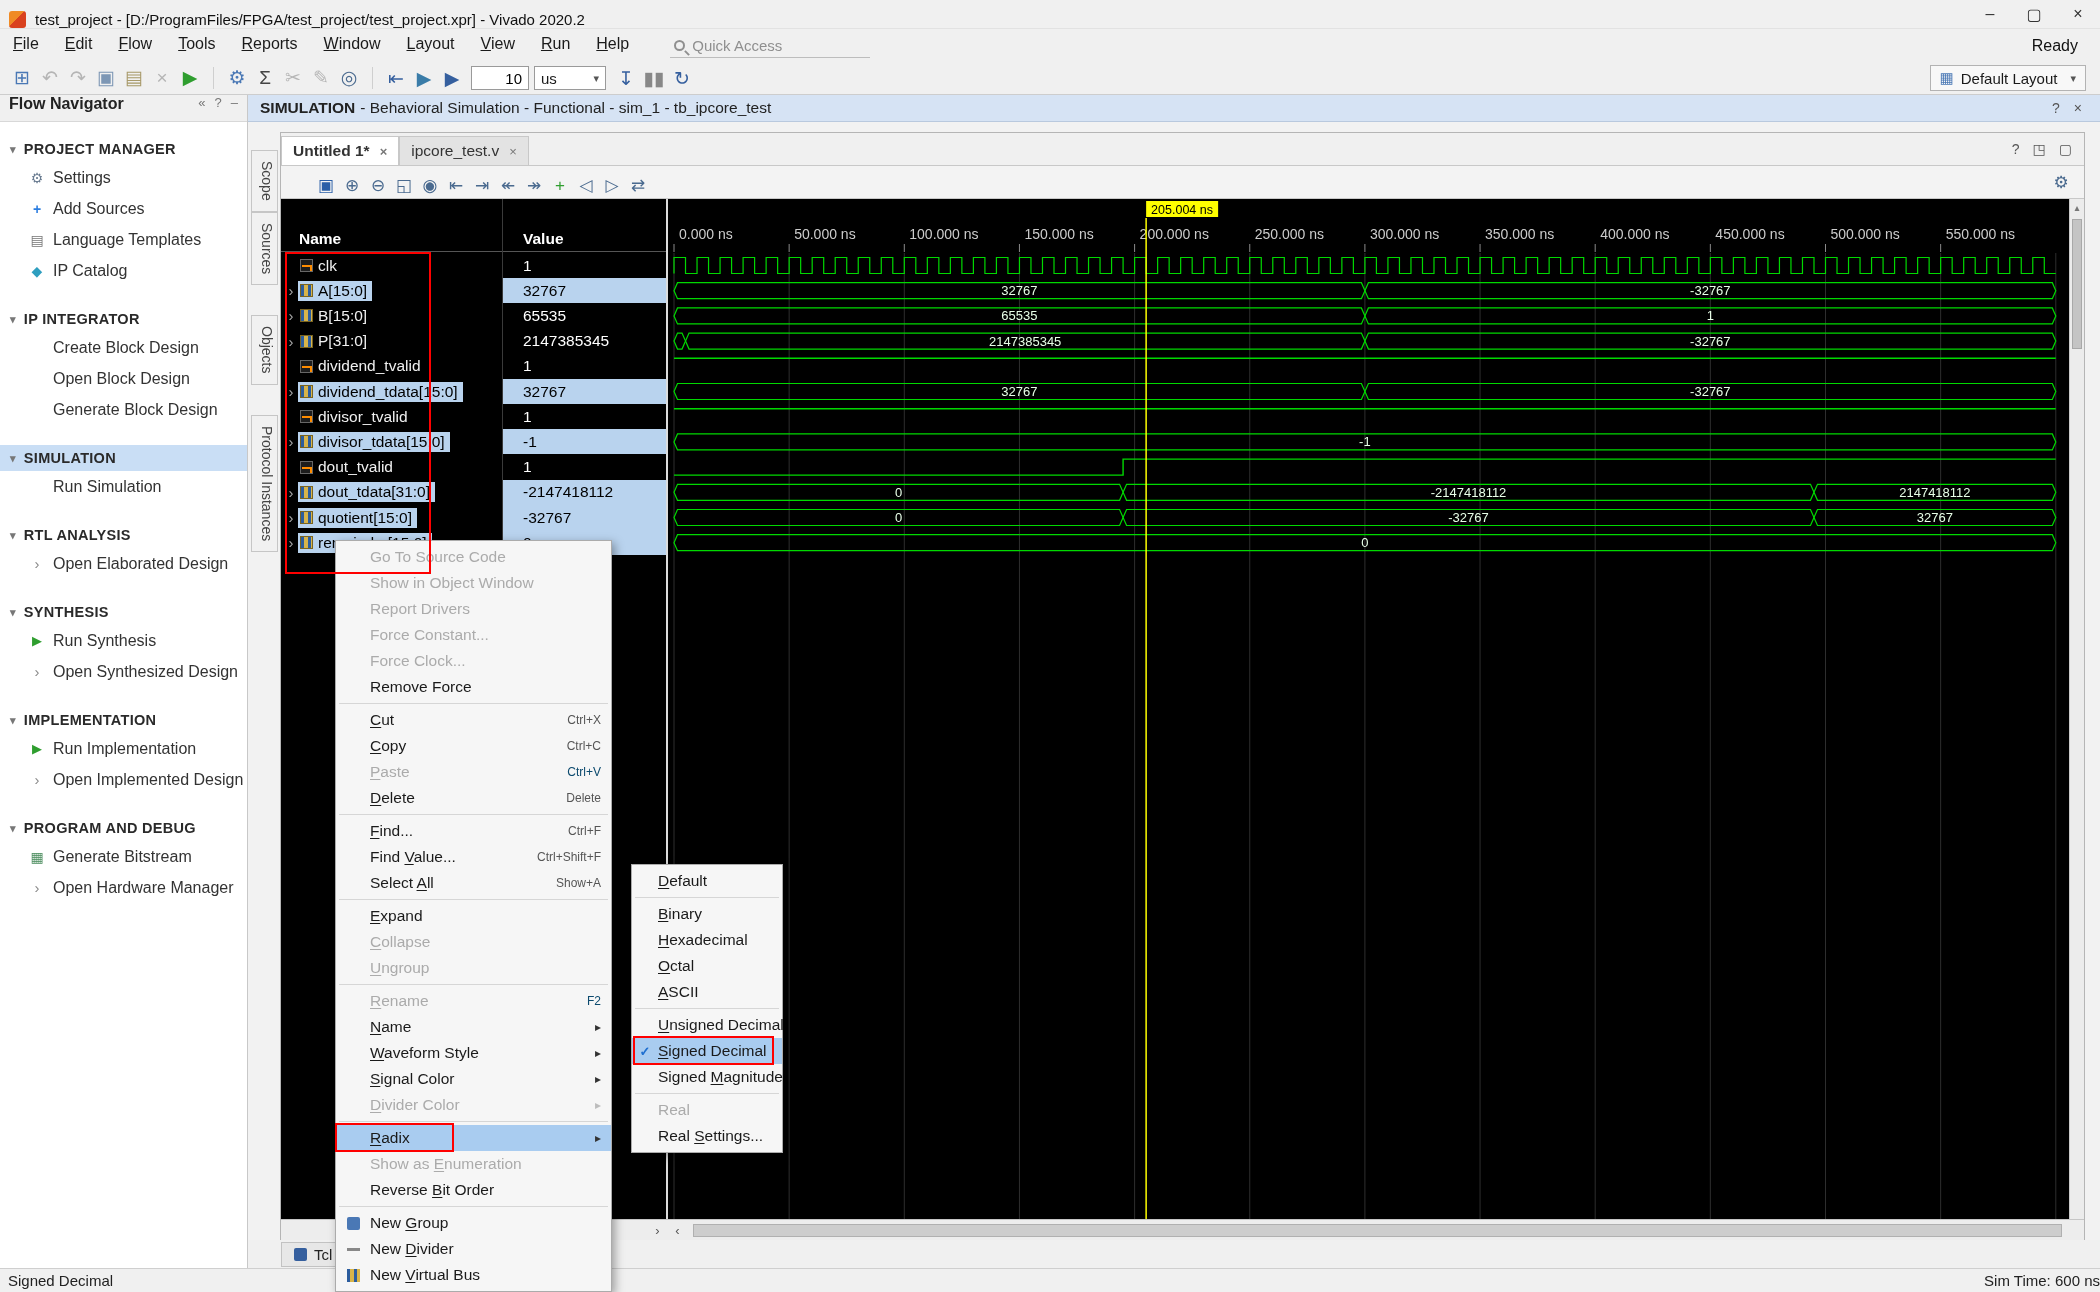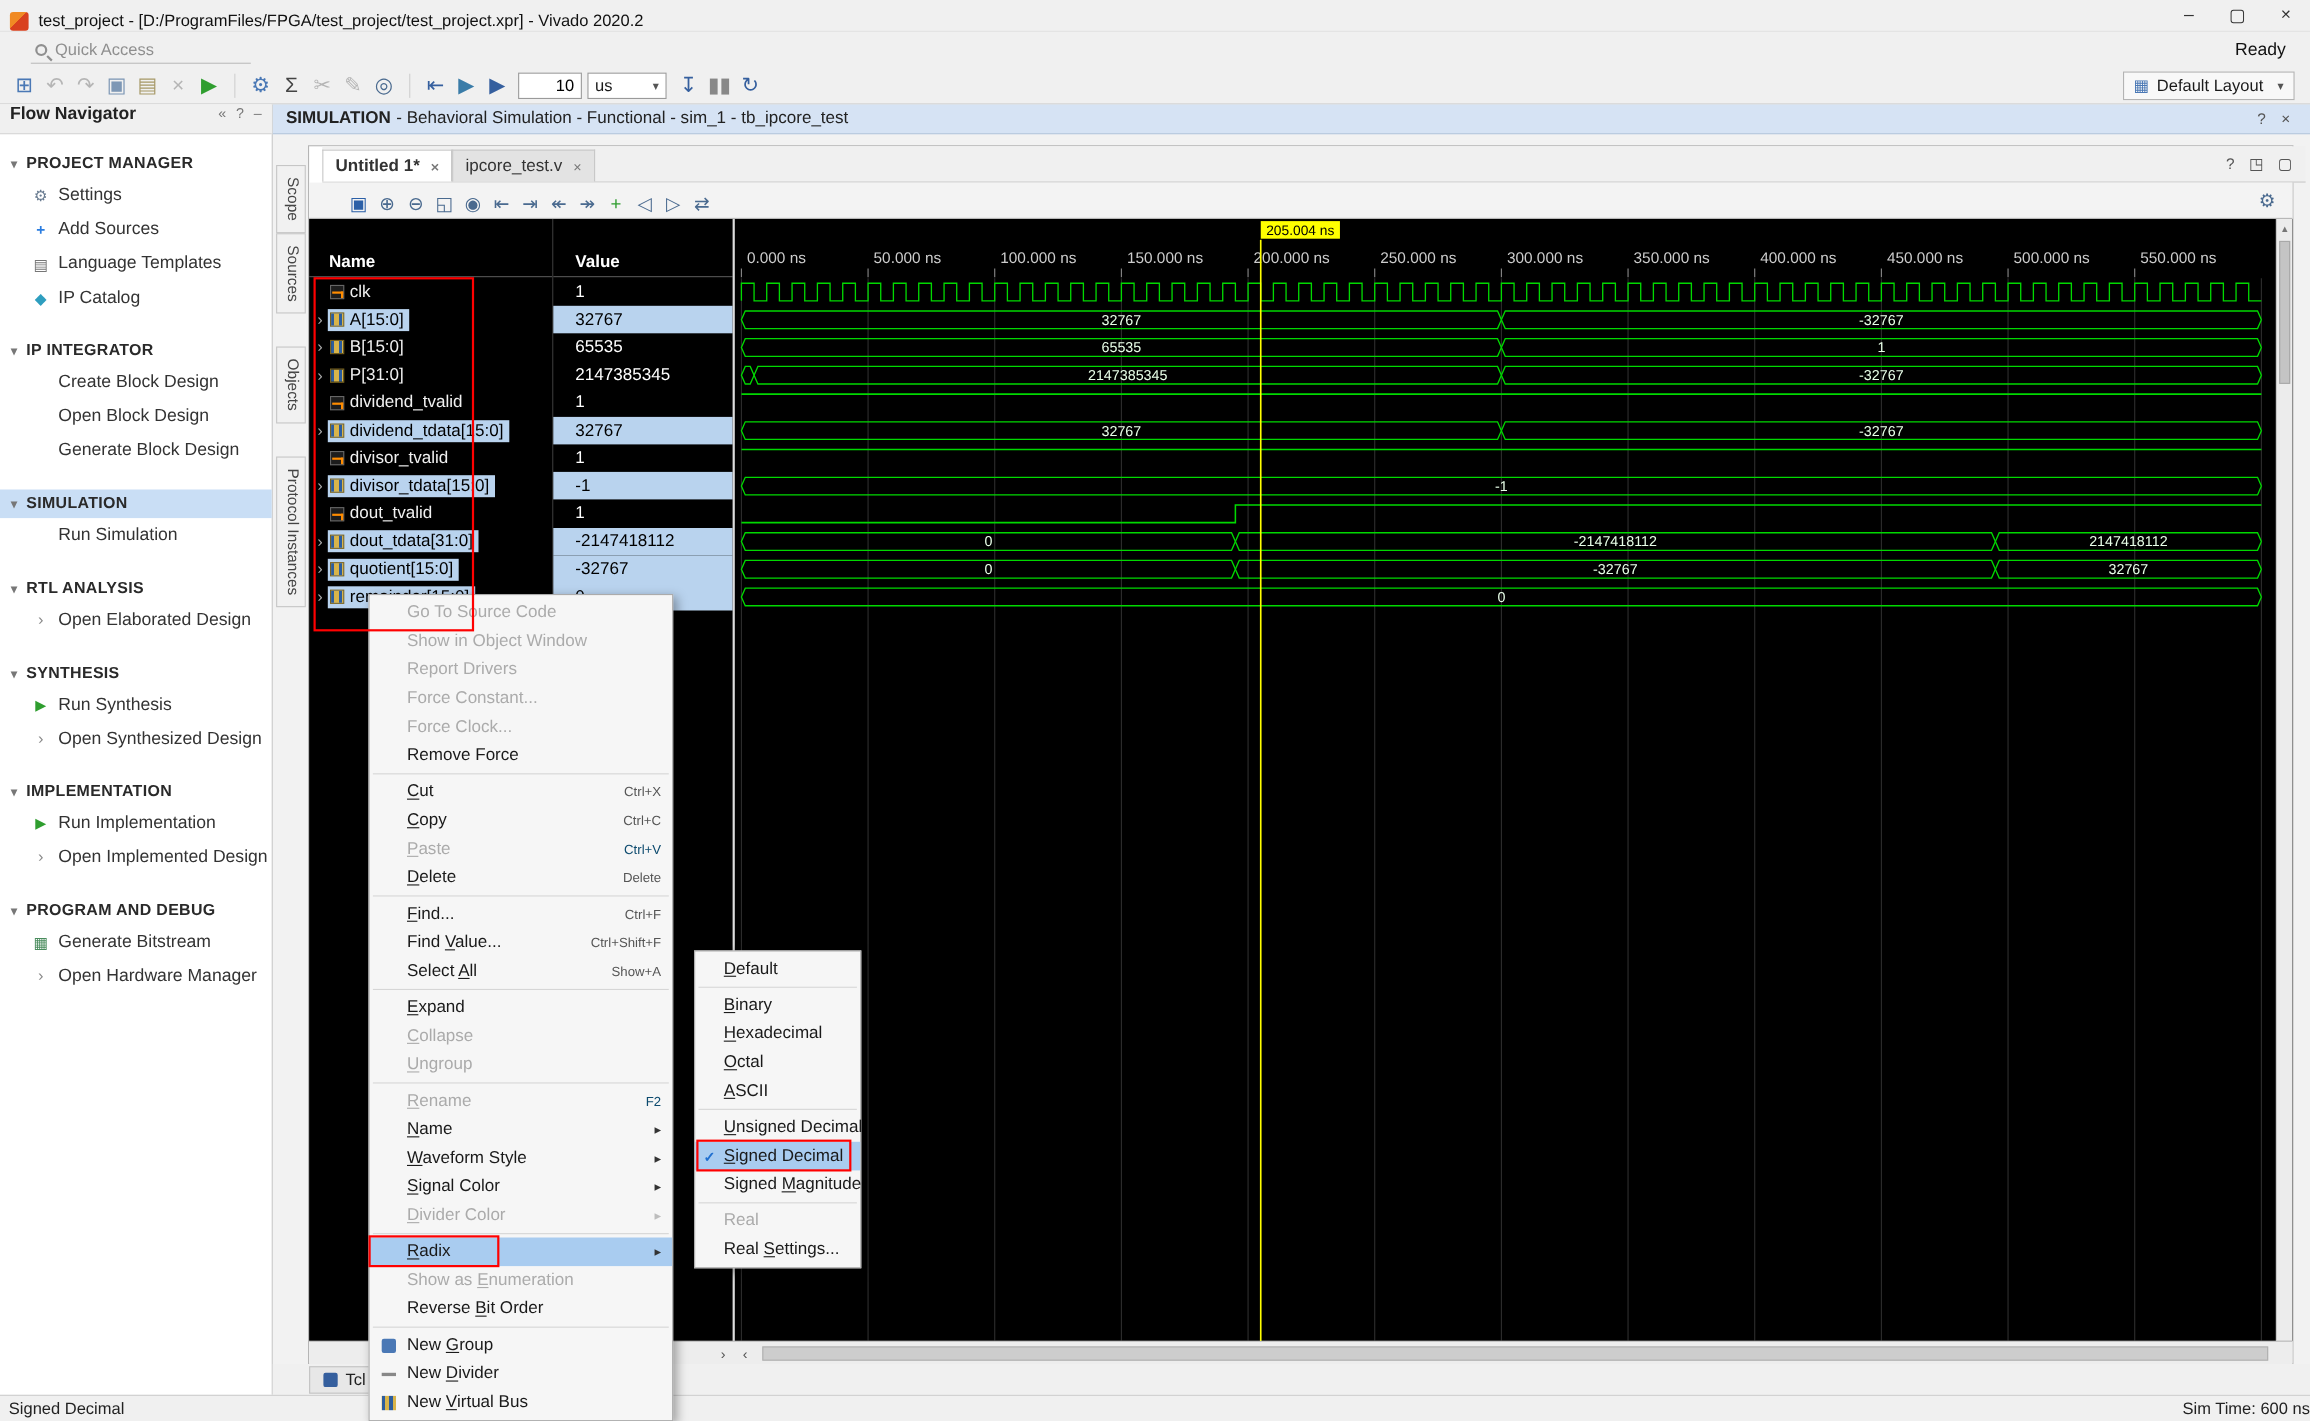--- a/index.html
+++ b/index.html
@@ -58,21 +58,21 @@
   #sim-header b{margin-right:5px}
   #simh-icons{margin-left:auto;display:flex;gap:14px;color:#555;font-size:14px;margin-right:6px}
 
   
   #side-tabs{position:absolute;left:251px;top:150px;width:28px}
   .side-tab{writing-mode:vertical-rl;background:#f1f1f1;border:1px solid #c6c6c6;color:#444;font-size:14px;padding:10px 2px;text-align:center;width:27px}
   .side-tab.gap{margin-top:30px}
 
   
   #editor-pane{position:absolute;left:280px;top:132px;width:1805px;height:1108px;border:1px solid #b5b5b5;background:#fff}
-  #tabbar{position:absolute;left:12px;top:0;width:1803px;height:33px;background:#f0f0f0;border-bottom:1px solid #c8c8c8;display:flex;align-items:flex-end}
+  #tabbar{position:absolute;left:0;top:0;width:1803px;height:33px;background:#f0f0f0;border-bottom:1px solid #c8c8c8;display:flex;align-items:flex-end}
   #tabs{display:flex;height:100%;align-items:flex-end}
   .tab{height:29px;padding:0 11px;display:flex;align-items:center;font-size:15.5px;border:1px solid #c8c8c8;border-bottom:none;background:#e3e3e3;color:#333;white-space:nowrap}
   .tab.active{background:#fff;font-weight:bold}
   .tab-close{margin-left:10px;color:#777;font-size:13px}
   #pane-corner{margin-left:auto;display:flex;gap:13px;margin-right:12px;align-items:center;height:100%;color:#555;font-size:14px}
 
   #wave-toolbar{position:absolute;left:0;top:33px;width:1803px;height:33px;background:#f3f3f3;border-bottom:1px solid #c8c8c8;display:flex;align-items:center;padding-left:6px;gap:3px}
   #wave-toolbar .tb-btn{width:26px;height:26px;font-size:17px;color:#4a6a8f}
   #wt-gear{margin-left:auto;margin-right:10px;color:#666;font-size:17px}
 
@@ -149,20 +149,32 @@
   <div id="vivado-logo"></div>
   <div id="title-text">test_project - [D:/ProgramFiles/FPGA/test_project/test_project.xpr] - Vivado 2020.2</div>
   <div id="win-btns">
     <div class="win-btn">–</div>
     <div class="win-btn">▢</div>
     <div class="win-btn">×</div>
   </div>
 </div>
 
 <div id="menubar">
+  <div id="menu-items">
+      <div class="menu-item">File</div>
+      <div class="menu-item">Edit</div>
+      <div class="menu-item">Flow</div>
+      <div class="menu-item">Tools</div>
+      <div class="menu-item">Reports</div>
+      <div class="menu-item">Window</div>
+      <div class="menu-item">Layout</div>
+      <div class="menu-item">View</div>
+      <div class="menu-item">Run</div>
+      <div class="menu-item">Help</div>
+    </div>
   <div id="quick-access">
     <span class="mag-icon"></span>
     <span>Quick Access</span>
   </div>
   <div id="ready">Ready</div>
 </div>
 
 <div id="toolbar">
   <span id="tb-a"><span class="tb-btn" style="color: rgb(74, 120, 181);">⊞</span><span class="tb-btn dis">↶</span><span class="tb-btn dis">↷</span><span class="tb-btn" style="color: rgb(125, 151, 181);">▣</span><span class="tb-btn" style="color: rgb(168, 154, 106);">▤</span><span class="tb-btn" style="color: rgb(181, 181, 181);">×</span><span class="tb-btn" style="color: rgb(47, 158, 47);">▶</span></span>
     <span class="tb-sep"></span>

